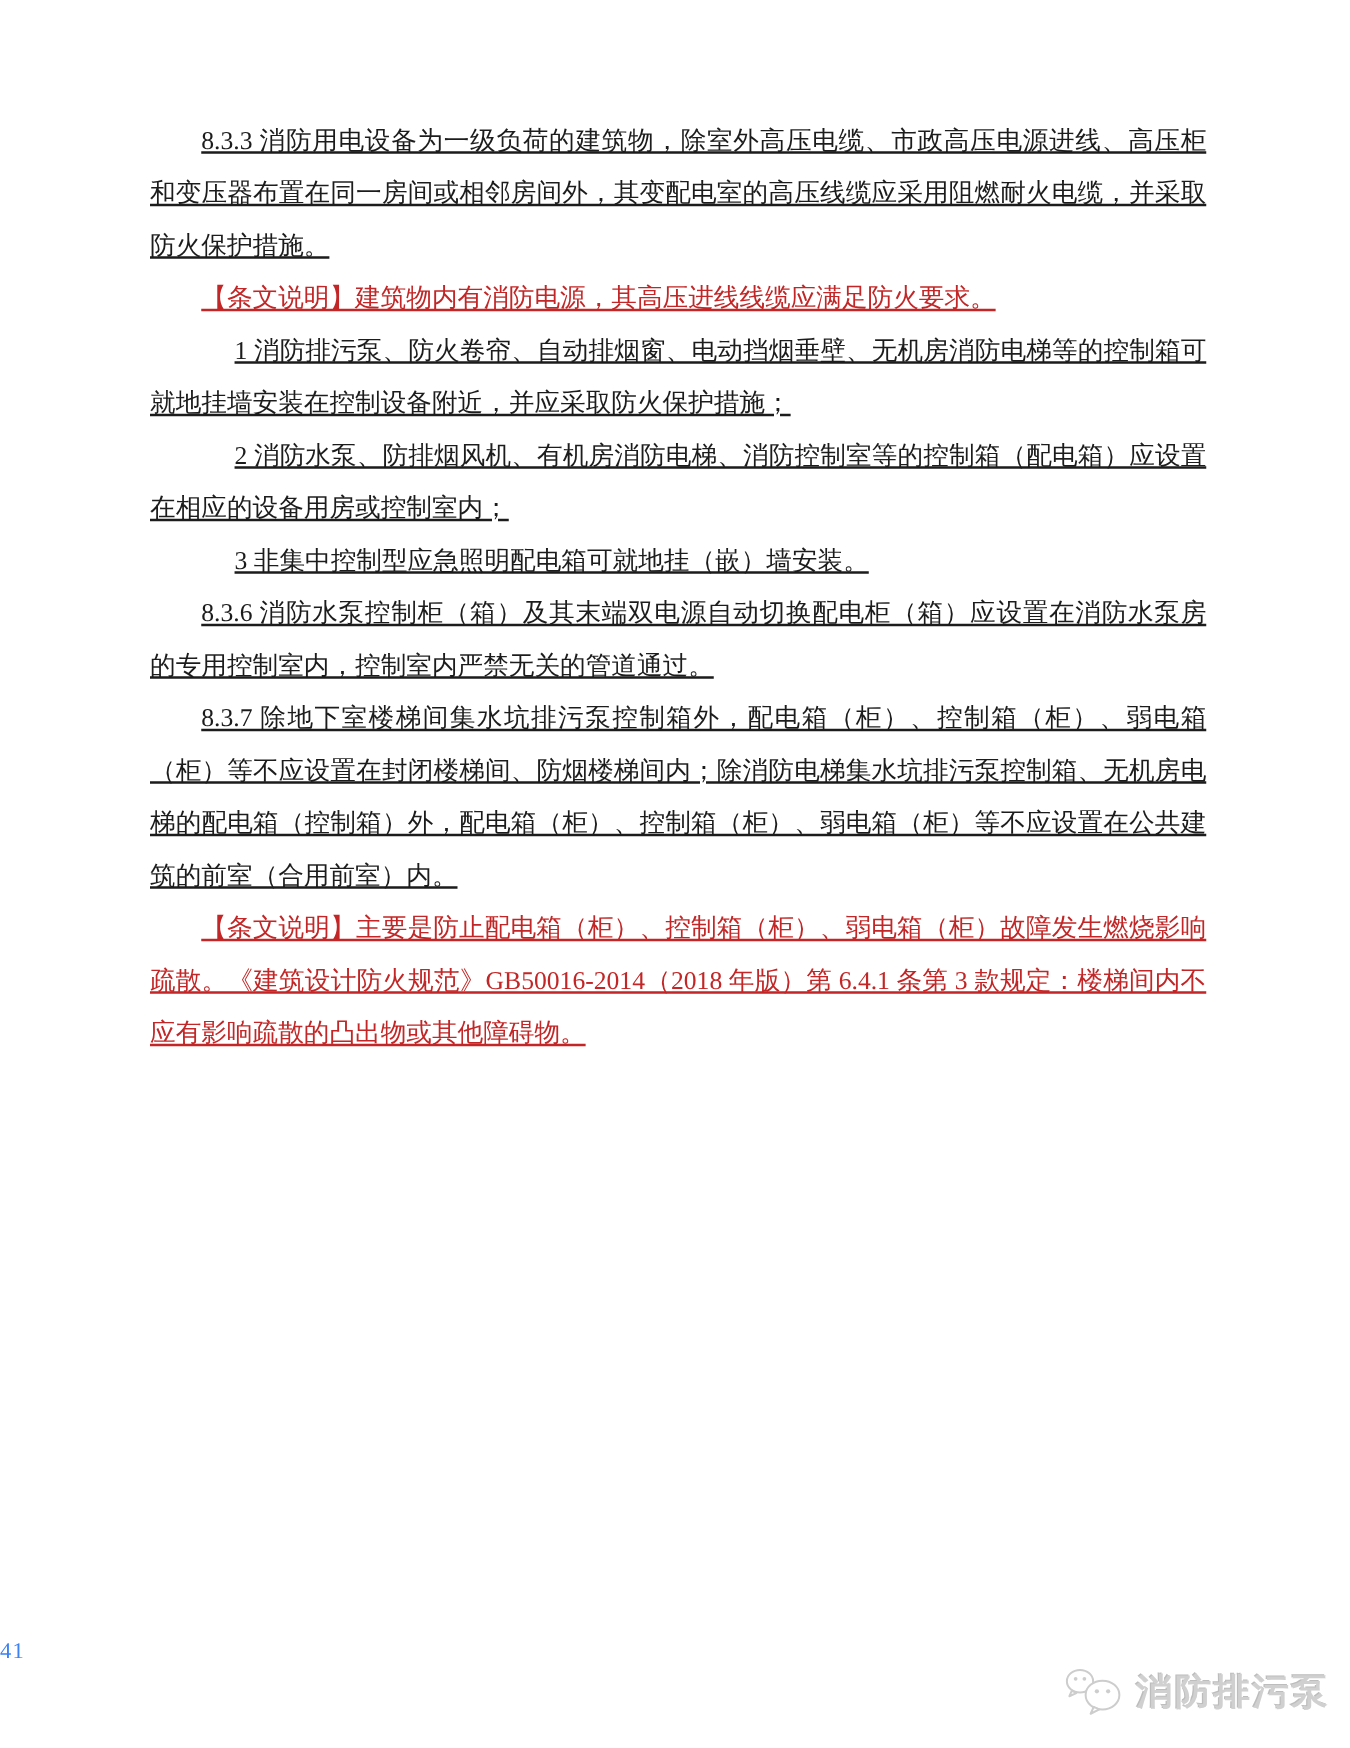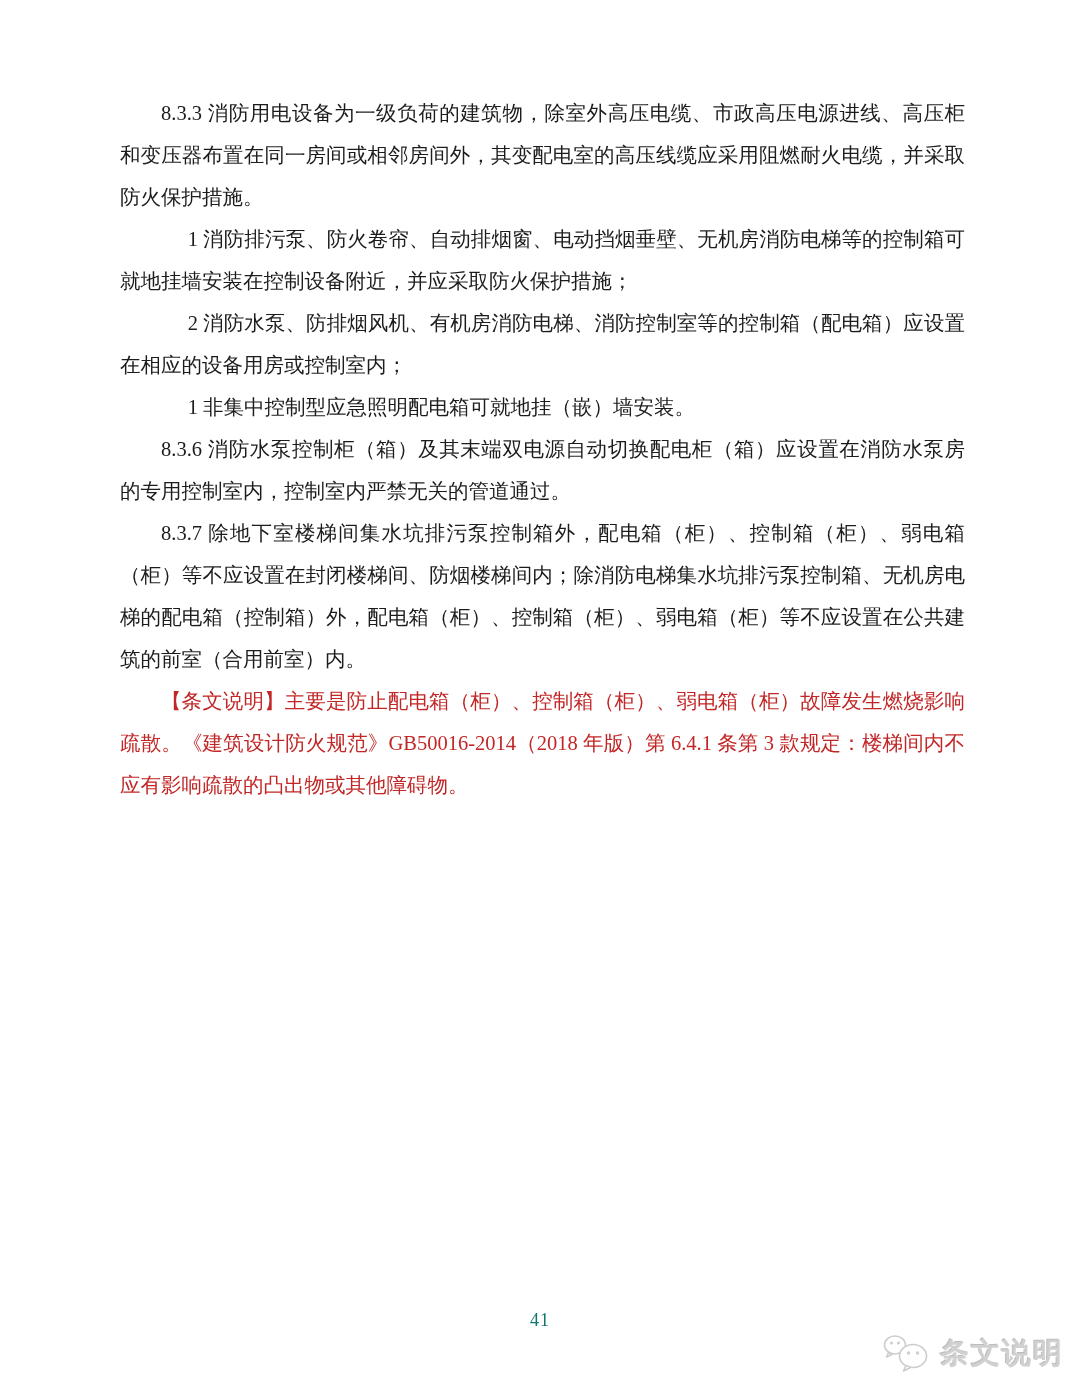--- a/index.html
+++ b/index.html
@@ -19,32 +19,31 @@
   .doc-body {
     position: absolute;
     top: 92px;
     left: 120px;
     width: 845px;
     font-size: 20.5px;
     line-height: 42px;
     color: #1c1c1c;
     text-align: justify;
   }
-  .para { margin: 0; text-indent: 2em; }
+  .para { margin: 0; text-indent: 2em; text-decoration: underline; }
   .para.clause  { color: #1c1c1c; }
   .para.note    { color: #c22626; }
   .para.subitem { color: #1c1c1c; text-indent: 3.3em; }
   .footer-pageno {
     position: absolute;
     top: 1310px;
     left: 0;
     width: 100%;
-    text-align: center;
     font-size: 18px;
-    color: #0f766e;
+    color: #3b82f6;
     letter-spacing: 1px;
   }
   .watermark {
     position: absolute;
     top: 1332px;
     right: 16px;
     display: flex;
     align-items: center;
     gap: 8px;
   }
@@ -58,23 +57,24 @@
     white-space: nowrap;
   }
 </style>
 </head>
 <body>
 
 <div class="page">
 
   <div class="doc-body">
       <p class="para clause">8.3.3 消防用电设备为一级负荷的建筑物，除室外高压电缆、市政高压电源进线、高压柜和变压器布置在同一房间或相邻房间外，其变配电室的高压线缆应采用阻燃耐火电缆，并采取防火保护措施。</p>
+      <p class="para note">【条文说明】建筑物内有消防电源，其高压进线线缆应满足防火要求。</p>
       <p class="para subitem">1 消防排污泵、防火卷帘、自动排烟窗、电动挡烟垂壁、无机房消防电梯等的控制箱可就地挂墙安装在控制设备附近，并应采取防火保护措施；</p>
       <p class="para subitem">2 消防水泵、防排烟风机、有机房消防电梯、消防控制室等的控制箱（配电箱）应设置在相应的设备用房或控制室内；</p>
-      <p class="para subitem">1 非集中控制型应急照明配电箱可就地挂（嵌）墙安装。</p>
+      <p class="para subitem">3 非集中控制型应急照明配电箱可就地挂（嵌）墙安装。</p>
       <p class="para clause">8.3.6 消防水泵控制柜（箱）及其末端双电源自动切换配电柜（箱）应设置在消防水泵房的专用控制室内，控制室内严禁无关的管道通过。</p>
       <p class="para clause">8.3.7 除地下室楼梯间集水坑排污泵控制箱外，配电箱（柜）、控制箱（柜）、弱电箱（柜）等不应设置在封闭楼梯间、防烟楼梯间内；除消防电梯集水坑排污泵控制箱、无机房电梯的配电箱（控制箱）外，配电箱（柜）、控制箱（柜）、弱电箱（柜）等不应设置在公共建筑的前室（合用前室）内。</p>
       <p class="para note">【条文说明】主要是防止配电箱（柜）、控制箱（柜）、弱电箱（柜）故障发生燃烧影响疏散。《建筑设计防火规范》GB50016-2014（2018 年版）第 6.4.1 条第 3 款规定：楼梯间内不应有影响疏散的凸出物或其他障碍物。</p>
     </div>
 
   <div class="footer-pageno">41</div>
 
   <div class="watermark">
     <span class="wm-icon">
       <svg viewBox="0 0 50 44" width="50" height="44" xmlns="http://www.w3.org/2000/svg">
@@ -85,16 +85,16 @@
           <path d="M24 33.5 L21.5 39 L28.5 35.5 Z" stroke-linejoin="round"></path>
         </g>
         <g fill="#cdcdcd">
           <circle cx="9.5" cy="11" r="1.5"></circle>
           <circle cx="16.5" cy="11" r="1.5"></circle>
           <circle cx="26.5" cy="21" r="1.7"></circle>
           <circle cx="35.5" cy="21" r="1.7"></circle>
         </g>
       </svg>
     </span>
-    <span class="wm-text">条文说明</span>
+    <span class="wm-text">消防排污泵</span>
   </div>
 
 </div>
 
 </body></html>

